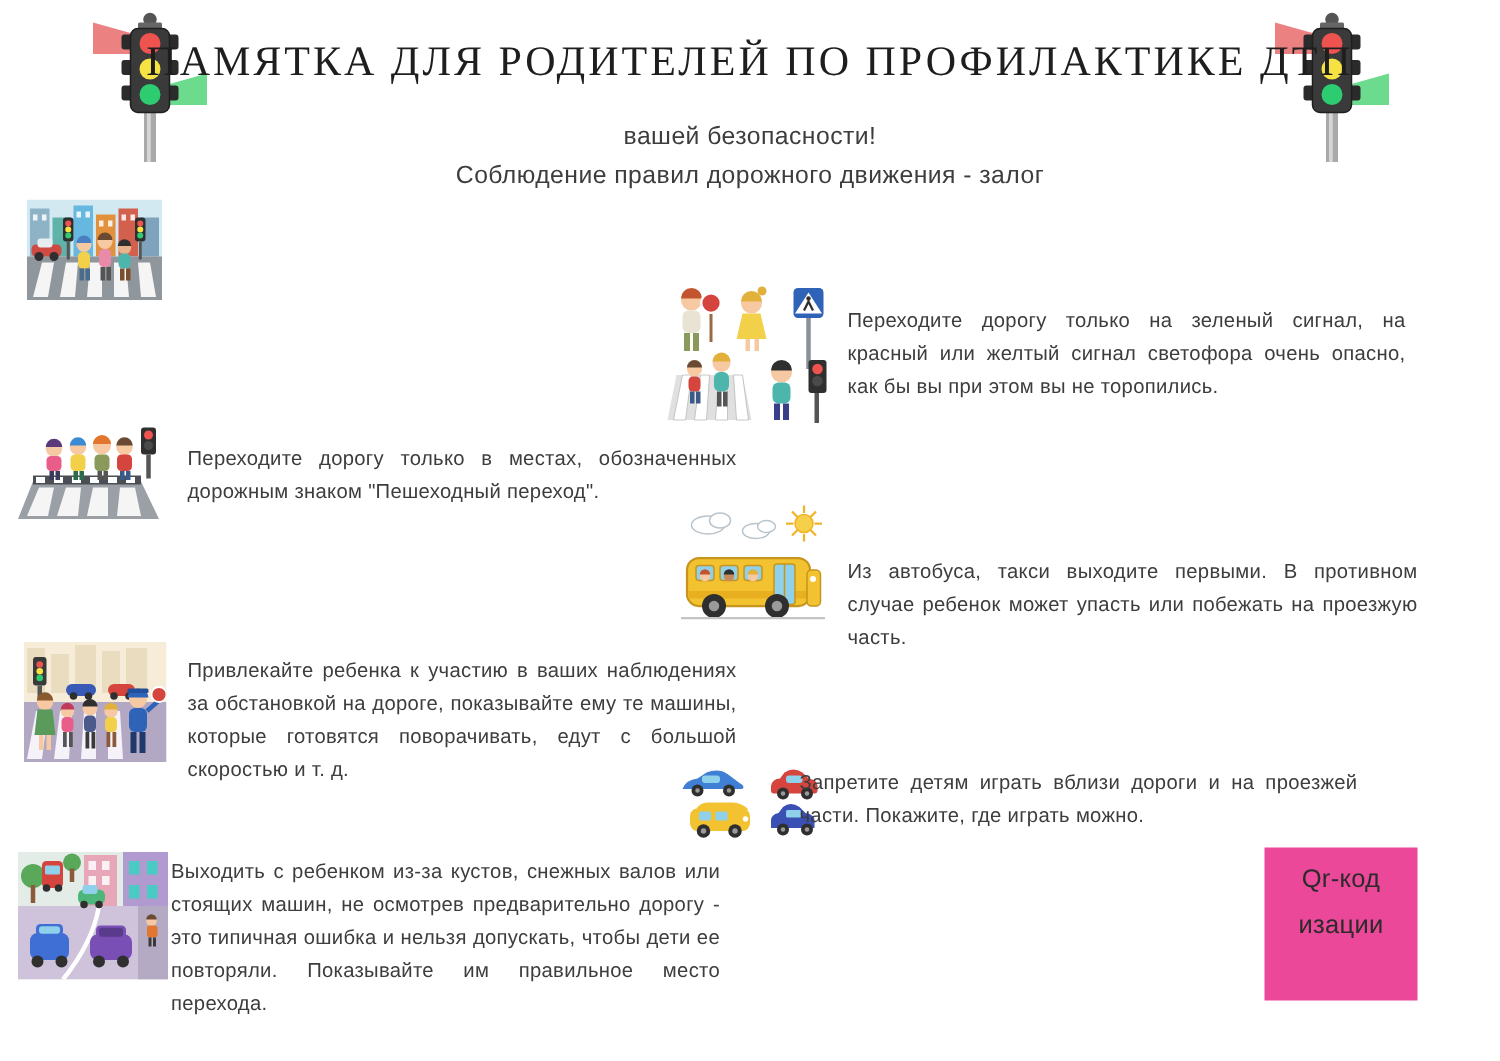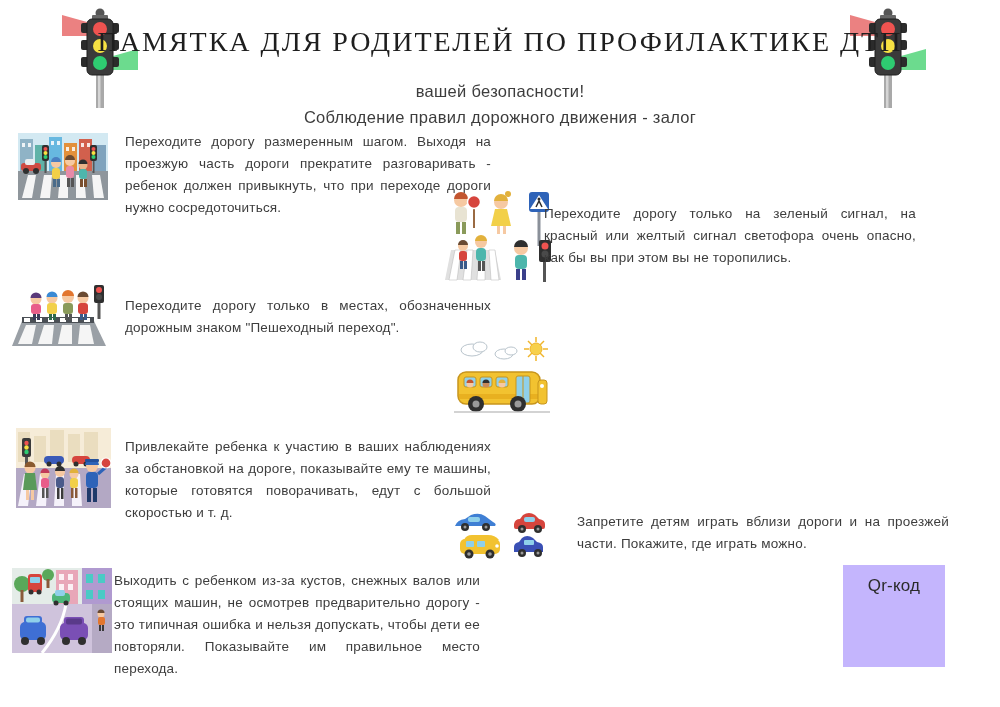--- a/index.html
+++ b/index.html
@@ -20,37 +20,37 @@
     position:absolute; left:0; width:100%; text-align:center;
     font-size:16.5px; color:#3d3d3d; letter-spacing:0.3px;
   }
   .subtitle-1 { top:61px;margin-top:47px; }
   .subtitle-2 { top:82px; }
   .tip-text {
     position:absolute; font-size:13.5px; line-height:22px; color:#3d3d3d;
     text-align:justify; text-align-last:left; letter-spacing:0.2px;
   }
   .txt-1 { left:125px; top:131px; width:366px; }
-  .txt-2 { left:544px; top:203px; width:372px; }
+  .txt-2 { left:565px; top:203px; width:372px; }
   .txt-3 { left:125px; top:295px; width:366px; }
   .txt-4 { left:565px; top:370px; width:380px; }
   .txt-5 { left:125px; top:436px; width:366px; }
-  .txt-6 { left:577px; top:511px; width:372px; }
+  .txt-6 { left:533px; top:511px; width:372px; }
   .txt-7 { left:114px; top:570px; width:366px; }
   .ill { position:absolute; }
   .ill-1 { left:18px;  top:133px; }
   .ill-2 { left:443px; top:188px; }
   .ill-3 { left:10px;  top:283px; }
   .ill-4 { left:452px; top:336px; }
   .ill-5 { left:16px;  top:428px; }
   .ill-6 { left:452px; top:506px; }
   .ill-7 { left:12px;  top:568px; }
   .qr-box {
     position:absolute; left:843px; top:565px; width:102px; height:102px;
-    background:#c4b5fd; color:#2b2b2b; font-size:17px; line-height:31px;
+    background:#ec4899; color:#2b2b2b; font-size:17px; line-height:31px;
     text-align:center; padding-top:5px; letter-spacing:0.2px;
   }
 </style>
 </head>
 <body>
 
 <div class="page">
 
   <div class="traffic-light tl-left">
     <svg viewBox="0 0 76 100" width="76" height="100">
@@ -162,21 +162,20 @@
       </g>
       <g>
         <circle cx="65" cy="32" r="4.5" fill="#e8b48a"></circle>
           <path d="M60.5,31a4.5,4.5 0 0 1 9,0z" fill="#2f2f2f"></path>
         <rect x="61" y="36" width="8" height="10" rx="3" fill="#4db6ac"></rect>
         <rect x="62" y="46" width="3" height="8" fill="#7a4f2f"></rect>
           <rect x="66" y="46" width="3" height="8" fill="#7a4f2f"></rect>
       </g>
     </svg>
   </div>
-  <div class="tip-text txt-1">Переходите дорогу размеренным шагом. Выходя на проезжую часть дороги прекратите разговаривать - ребенок должен привыкнуть, что при переходе дороги нужно сосредоточиться.</div>
 
   <div class="ill ill-2">
     <svg viewBox="0 0 112 95" width="112" height="95">
       <circle cx="18" cy="12" r="7" fill="#f6c9a2"></circle>
         <path d="M11,11a7,7 0 0 1 14,0z" fill="#c2552f"></path>
       <rect x="12" y="19" width="12" height="15" rx="4" fill="#e8e3d2"></rect>
       <rect x="13" y="34" width="4" height="12" fill="#8a9a5a"></rect>
         <rect x="19" y="34" width="4" height="12" fill="#8a9a5a"></rect>
       <line x1="31" y1="18" x2="31" y2="40" stroke="#9a6a42" stroke-width="2"></line>
       <circle cx="31" cy="14" r="6.5" fill="#d6453d" stroke="#ffffff" stroke-width="1.5"></circle>
@@ -311,20 +310,21 @@
         <path d="M46.5,47a3.5,3.5 0 0 1 7,0z" fill="#e2b13c"></path>
       <rect x="86" y="44" width="9" height="24" rx="3" fill="#f2c230" stroke="#c7951d"></rect>
       <circle cx="90" cy="50" r="2" fill="#ffffff"></circle>
       <circle cx="24" cy="68" r="8" fill="#2f2f2f"></circle>
         <circle cx="24" cy="68" r="3.5" fill="#9a9a9a"></circle>
       <circle cx="66" cy="68" r="8" fill="#2f2f2f"></circle>
         <circle cx="66" cy="68" r="3.5" fill="#9a9a9a"></circle>
       <line x1="2" y1="76" x2="98" y2="76" stroke="#c4c4c4" stroke-width="1.5"></line>
     </svg>
   </div>
+  <div class="tip-text txt-4">Из автобуса, такси выходите первыми. В противном случае ребенок может упасть или побежать на проезжую часть.</div>
 
   <div class="ill ill-5">
     <svg viewBox="0 0 95 80" width="95" height="80">
       <rect width="95" height="80" fill="#f6ecd8"></rect>
       <g fill="#eaddbf">
         <rect x="2" y="4" width="12" height="30"></rect>
           <rect x="18" y="8" width="12" height="26"></rect>
         <rect x="34" y="2" width="14" height="32"></rect>
           <rect x="52" y="6" width="12" height="28"></rect>
         <rect x="68" y="4" width="14" height="30"></rect>
@@ -458,15 +458,16 @@
         <path d="M85.5,45a3.5,3.5 0 0 1 7,0z" fill="#6a4a32"></path>
       <rect x="86" y="49" width="7" height="8" rx="2" fill="#e2762f"></rect>
       <rect x="87" y="57" width="2" height="6" fill="#3a3a3a"></rect>
         <rect x="90" y="57" width="2" height="6" fill="#3a3a3a"></rect>
     </svg>
   </div>
   <div class="tip-text txt-7">Выходить с ребенком из-за кустов, снежных валов или стоящих машин, не осмотрев предварительно дорогу - это типичная ошибка и нельзя допускать, чтобы дети ее повторяли. Показывайте им правильное место перехода.</div>
 
   <div class="qr-box">
     <div>Qr-код</div>
+    <div>изации</div>
   </div>
 
 </div>
 
 </body></html>

